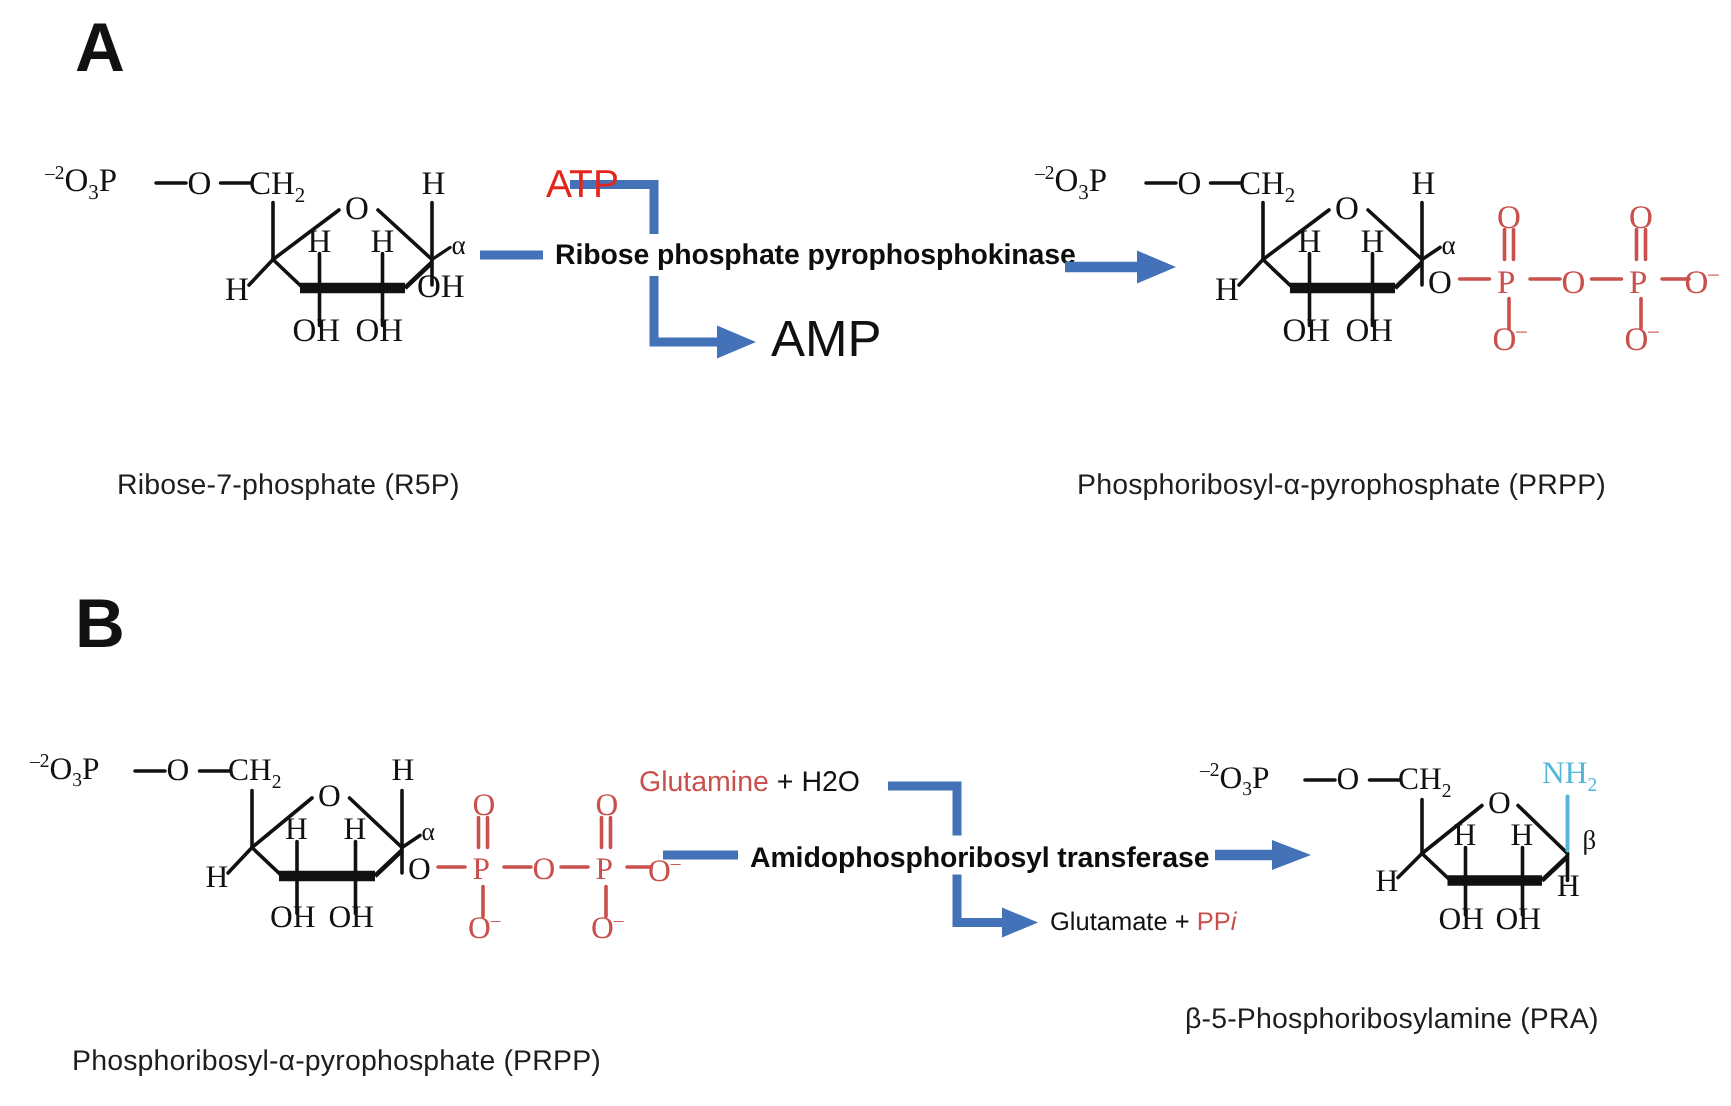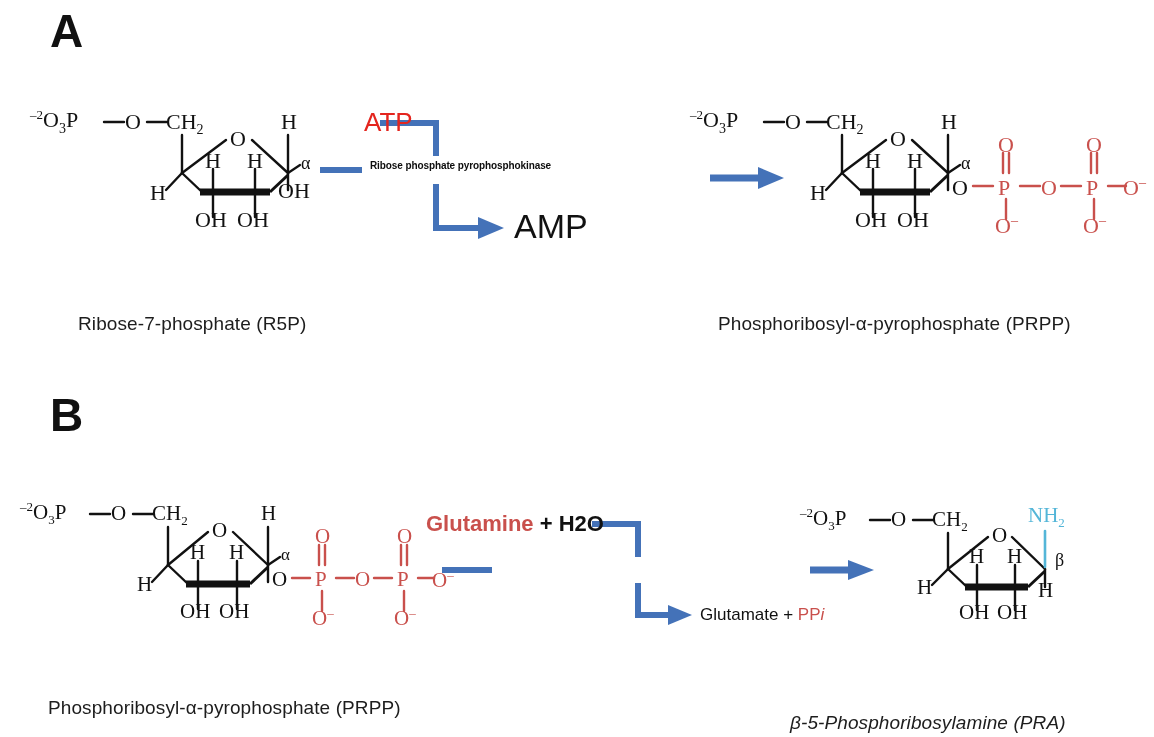--- a/index.html
+++ b/index.html
@@ -38,21 +38,21 @@
   .mol-svg { display: block; }
 
   
   .reaction { position: absolute; }
   .rxn-svg { display: block; overflow: visible; }
 
   .enzyme-name {
     position: absolute;
     font-family: "Liberation Sans", sans-serif;
     font-weight: bold;
-    font-size: 10px;
+    font-size: 19px;
     color: #0d0d0d;
     white-space: nowrap;
     letter-spacing: -0.1px;
   }
   .substrate-in {
     position: absolute;
     font-family: "Liberation Sans", sans-serif;
     font-size: 26px;
     white-space: nowrap;
     color: #111111;
@@ -62,24 +62,23 @@
     position: absolute;
     font-family: "Liberation Sans", sans-serif;
     font-size: 34px;
     white-space: nowrap;
     color: #111111;
   }
 
   .small-sub-in {
     position: absolute;
     font-family: "Liberation Sans", sans-serif;
-    font-size: 22px;
-    white-space: nowrap;
-    color: #111111;
-    font-weight: bold;
+    font-size: 19px;
+    white-space: nowrap;
+    color: #111111;
   }
   .small-sub-in .hot { color: #c9504c; }
   .small-sub-out {
     position: absolute;
     font-family: "Liberation Sans", sans-serif;
     font-size: 17px;
     white-space: nowrap;
     color: #111111;
   }
   .small-sub-out .hot { color: #c9504c; }
@@ -324,20 +323,21 @@
     <path d="M 198 78 L 198 110 L 230 110" stroke="#4472b8" stroke-width="6" fill="none" stroke-linecap="butt" stroke-linejoin="miter"></path>
     <polygon points="228,100 252,110 228,120" fill="#4472b8"></polygon>
 
     <line x1="370" y1="65" x2="410" y2="65" stroke="#4472b8" stroke-width="7" stroke-linecap="butt"></line>
     <polygon points="408,55 434,65 408,75" fill="#4472b8"></polygon>
   </svg>
 
   <div class="small-sub-in" style="left:-14px; top:6px;">
     <span class="hot">Glutamine</span><span> + H2O</span>
   </div>
+  <div class="enzyme-name" style="left:60px; top:57px;">Amidophosphoribosyl transferase</div>
   <div class="small-sub-out" style="left:260px; top:100px;">
     <span>Glutamate + </span><span class="hot"><span>PP</span><i>i</i></span>
   </div>
 </div>
 
 <div class="molecule" id="mol-pra" style="left:800px; top:495px; width:300px; height:140px;">
   <svg class="mol-svg" width="300" height="140" viewBox="0 0 300 140">
     <g stroke="#111111" stroke-width="2.4" fill="none" stroke-linecap="round">
       <line x1="70" y1="25" x2="90" y2="25"></line>
       <line x1="113" y1="25" x2="133" y2="25"></line>
@@ -374,13 +374,13 @@
   <div style="position:absolute;left:255px;top:55px;font-size:18px;font-family:'Liberation Serif',serif;">β</div>
   <div style="position:absolute;left:238px;top:83px;font-size:21px;font-family:'Liberation Serif',serif;">H</div>
   <div style="position:absolute;left:117px;top:80px;font-size:21px;font-family:'Liberation Serif',serif;">H</div>
   <div style="position:absolute;left:169px;top:49px;font-size:21px;font-family:'Liberation Serif',serif;">H</div>
   <div style="position:absolute;left:207px;top:49px;font-size:21px;font-family:'Liberation Serif',serif;">H</div>
   <div style="position:absolute;left:159px;top:105px;font-size:21px;font-family:'Liberation Serif',serif;">OH</div>
   <div style="position:absolute;left:197px;top:105px;font-size:21px;font-family:'Liberation Serif',serif;">OH</div>
 </div>
 
 <div class="caption" style="left:48px; top:697px;">Phosphoribosyl-α-pyrophosphate (PRPP)</div>
-<div class="caption" style="left:790px; top:712px;font-style:italic;">β-5-Phosphoribosylamine (PRA)</div>
+<div class="caption" style="left:790px; top:669px;">β-5-Phosphoribosylamine (PRA)</div>
 
 </body></html>

